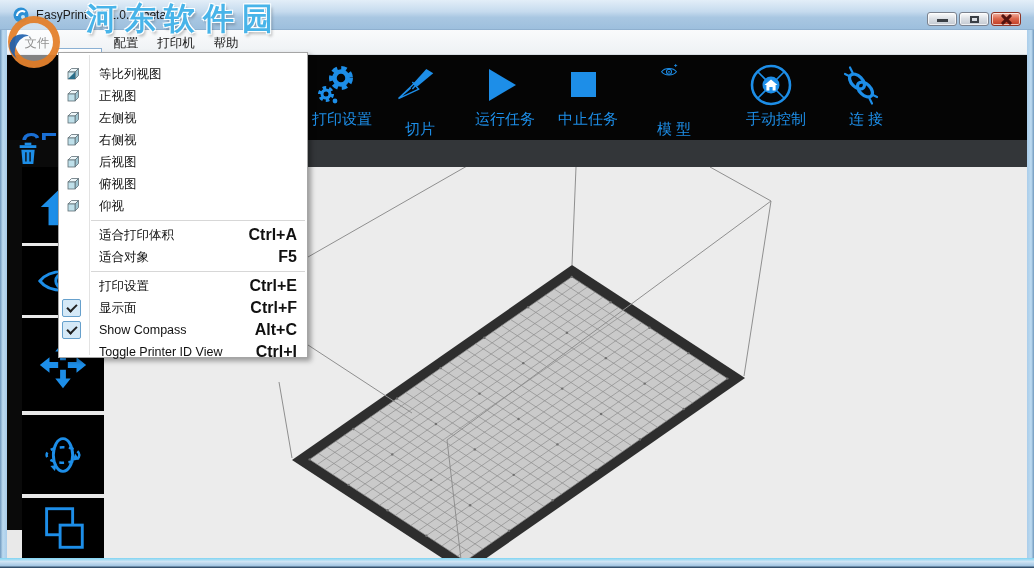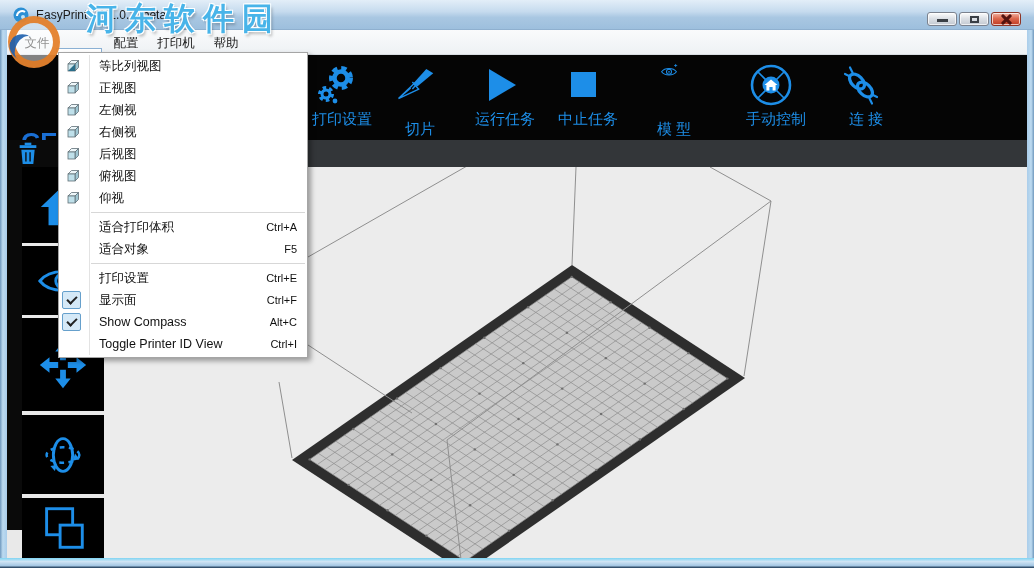--- a/index.html
+++ b/index.html
@@ -61,26 +61,26 @@
   .tile { position:absolute; left:15px; width:82px; background:#000;
     display:flex; align-items:center; justify-content:center; }
   .tile svg { width:54px; height:54px; }
 
   #viewport { position:absolute; left:97px; top:137px; width:923px; height:391px; background:#ececec; }
 
   #scene { position:absolute; left:0; top:0; width:1034px; height:568px; z-index:3; pointer-events:none; }
 
   
   #viewmenu { position:absolute; left:58px; top:52px; width:250px; height:306px; background:#fff;
-    border:1px solid #a5a5a5; box-shadow:3px 3px 5px rgba(0,0,0,.35); z-index:5; padding-top:2px; }
+    border:1px solid #a5a5a5; box-shadow:3px 3px 5px rgba(0,0,0,.35); z-index:5; padding-top:10px; }
   #gutterline { position:absolute; left:30px; top:2px; width:1px; height:300px; background:#e3e3e3; }
   .mrow { position:relative; height:22px; display:flex; align-items:center; }
   .mrow .icon-slot { position:absolute; left:6px; top:3px; width:16px; height:16px; }
   .mrow .mlabel { margin-left:40px; font-size:12.5px; color:#111; }
-  .mrow .mshort { position:absolute; right:10px; font-size:11px; color:#111; }
+  .mrow .mshort { position:absolute; right:10px; font-size:16px; color:#111;font-weight:bold; }
   .msep { height:7px; position:relative; }
   .msep i { position:absolute; left:32px; right:2px; top:3px; height:1px; background:#d7d7d7; }
   .menu-check { position:absolute; left:3px; top:2px; width:19px; height:18px; background:#d5e9f7;
     border:1px solid #66a0cc; border-radius:2px; }
   .menu-check::after { content:""; position:absolute; left:4px; top:4px; width:8px; height:4px;
     border-left:2px solid #222; border-bottom:2px solid #222; transform:rotate(-45deg); }
 
   
   #watermark { position:absolute; left:0; top:0; width:1034px; height:568px; z-index:9; pointer-events:none; }
   #wm-logo { position:absolute; left:8px; top:16px; width:52px; height:52px; border-radius:50%;

